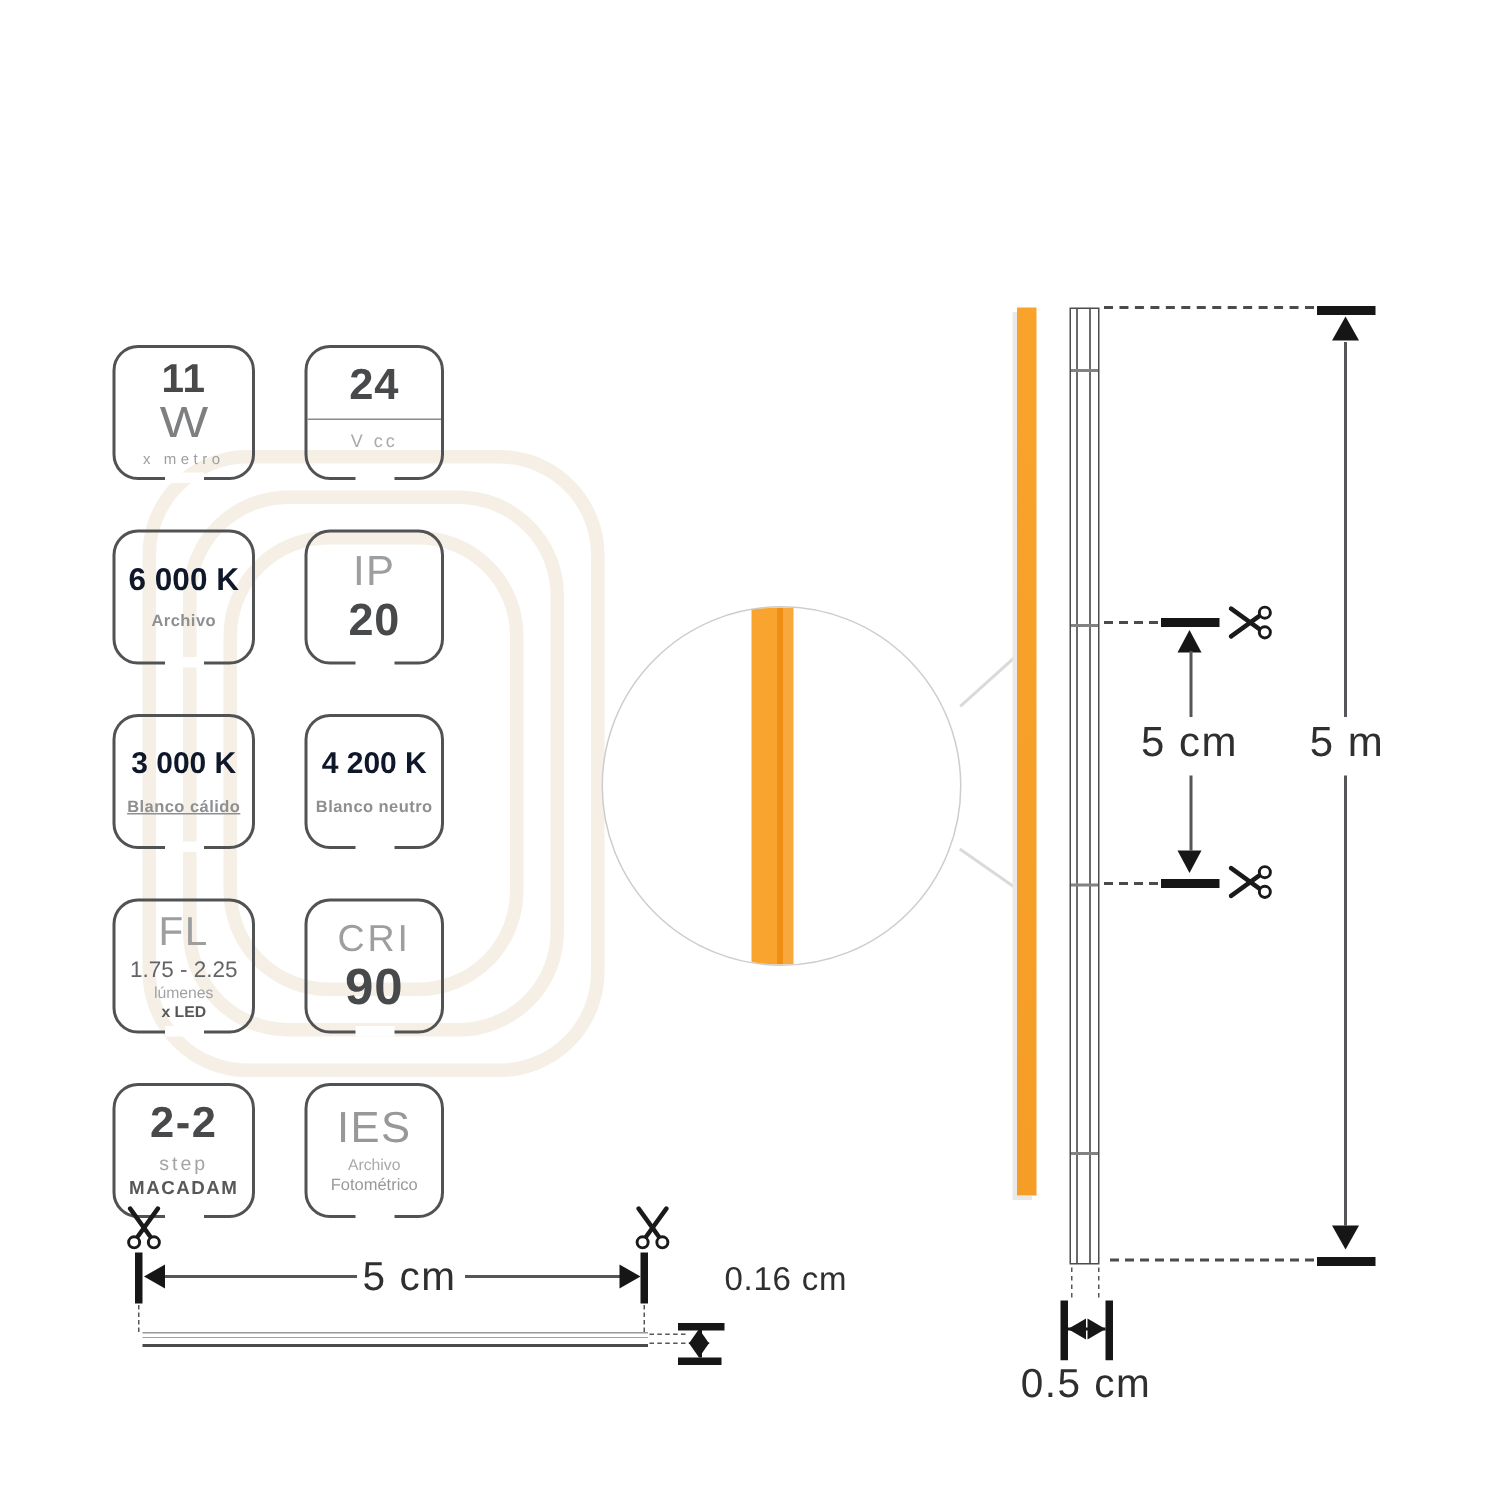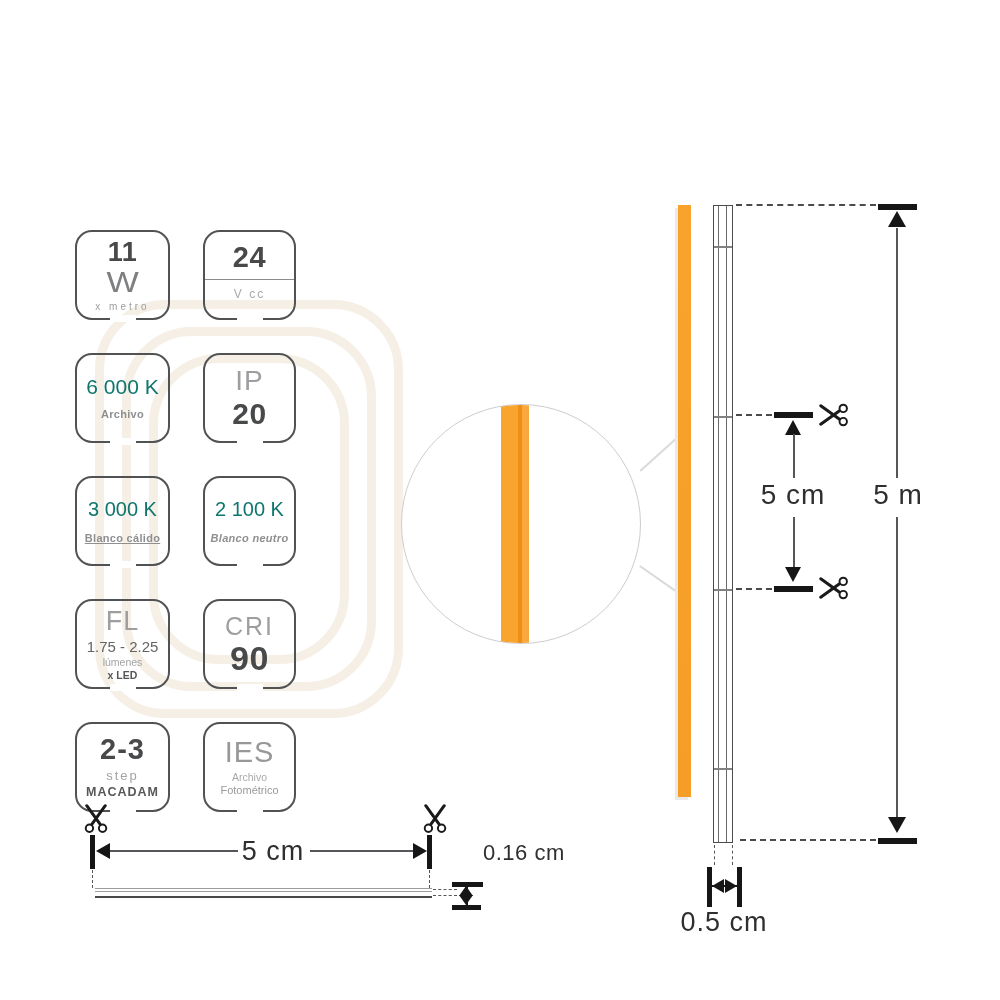--- a/index.html
+++ b/index.html
@@ -11,21 +11,21 @@
 
   
   .badge-grid{position:absolute;left:75px;top:230px;display:grid;
               grid-template-columns:95px 93px;column-gap:15px;row-gap:16px;z-index:2;gap:33px;}
   .badge{position:relative;height:90px;border:2.6px solid #515254;border-radius:17px;
          box-sizing:border-box;display:flex;flex-direction:column;align-items:center;
          justify-content:center;text-align:center;line-height:1;}
   .badge::after{content:"";position:absolute;left:50%;bottom:-4px;transform:translateX(-50%);
                 width:26px;height:7px;background:#fff;}
   .bv-big{font-size:27px;font-weight:bold;color:#48494b;letter-spacing:.5px;}
-  .bv-mid{font-size:20px;font-weight:normal;color:#0f766e;}
+  .bv-mid{font-size:20px;font-weight:bold;color:#0f172a;}
   .b-light-big{font-size:28px;color:#9d9ea0;letter-spacing:1px;}
   .b-cap{font-size:11px;color:#8e8f91;margin-top:8px;letter-spacing:.3px;}
   .b-cap-sp{font-size:10px;color:#9d9ea0;letter-spacing:3px;margin-top:5px;}
   .b-divider{width:100%;border-top:1.6px solid #8a8b8d;margin-top:7px;}
   .tick-h{position:absolute;height:6px;background:#161616;}
   .tick-v{position:absolute;width:5px;background:#161616;}
   .dimline-v{position:absolute;width:1.6px;background:#55565a;}
   .dimline-h{position:absolute;height:1.6px;background:#55565a;}
   .dash-h{position:absolute;border-top:2px dashed #4b4b4d;}
   .dash-h-thin{position:absolute;border-top:1.5px dashed #55565a;}
@@ -91,38 +91,38 @@
       <span class="b-light-big">IP</span>
       <span class="bv-big" style="font-size:30px;margin-top:4px;">20</span>
     </div>
 
     <div class="badge">
       <span class="bv-mid">3 000 K</span>
       <span class="b-cap" style="font-weight:bold;margin-top:14px;text-decoration:underline;">Blanco cálido</span>
     </div>
 
     <div class="badge">
-      <span class="bv-mid">2 100 K</span>
-      <span class="b-cap" style="font-weight:bold;margin-top:14px;font-style:italic;">Blanco neutro</span>
+      <span class="bv-mid">4 200 K</span>
+      <span class="b-cap" style="font-weight:bold;margin-top:14px;">Blanco neutro</span>
     </div>
 
     <div class="badge">
       <span class="b-light-big" style="font-size:27px;">FL</span>
       <span style="font-size:15px;color:#636466;margin-top:4px;">1.75 - 2.25</span>
       <span style="font-size:10.5px;color:#a2a3a5;margin-top:3px;">lúmenes</span>
       <span style="font-size:10.5px;color:#555658;font-weight:600;margin-top:2px;">x LED</span>
     </div>
 
     <div class="badge">
       <span class="b-light-big" style="font-size:25px;letter-spacing:2px;text-align:center;">CRI</span>
       <span class="bv-big" style="font-size:34px;margin-top:2px;">90</span>
     </div>
 
     <div class="badge">
-      <span class="bv-big" style="font-size:29px;letter-spacing:1px;">2-3</span>
+      <span class="bv-big" style="font-size:29px;letter-spacing:1px;">2-2</span>
       <span style="font-size:13px;color:#a2a3a5;letter-spacing:2px;margin-top:5px;">step</span>
       <span style="font-size:12.5px;color:#57585a;font-weight:bold;letter-spacing:1px;margin-top:4px;">MACADAM</span>
     </div>
 
     <div class="badge">
       <span style="font-size:29px;color:#97989a;letter-spacing:1px;">IES</span>
       <span style="font-size:10.5px;color:#a8a9ab;margin-top:5px;">Archivo</span>
       <span style="font-size:11px;color:#98999b;margin-top:2px;">Fotométrico</span>
     </div>
   </div>

